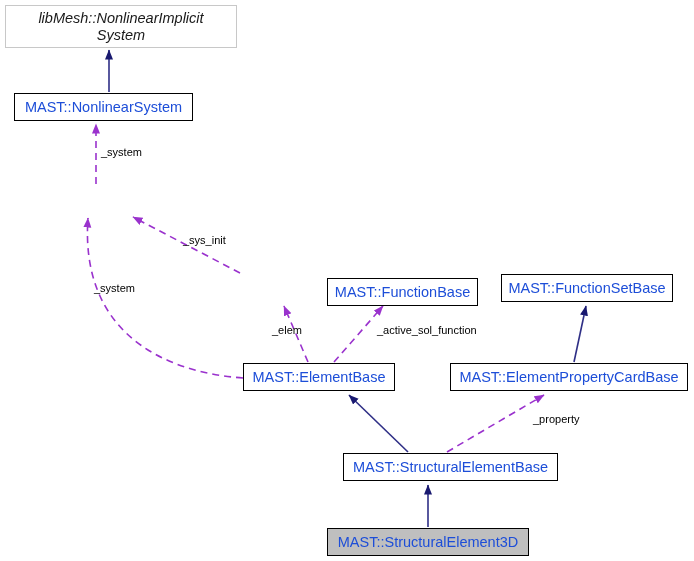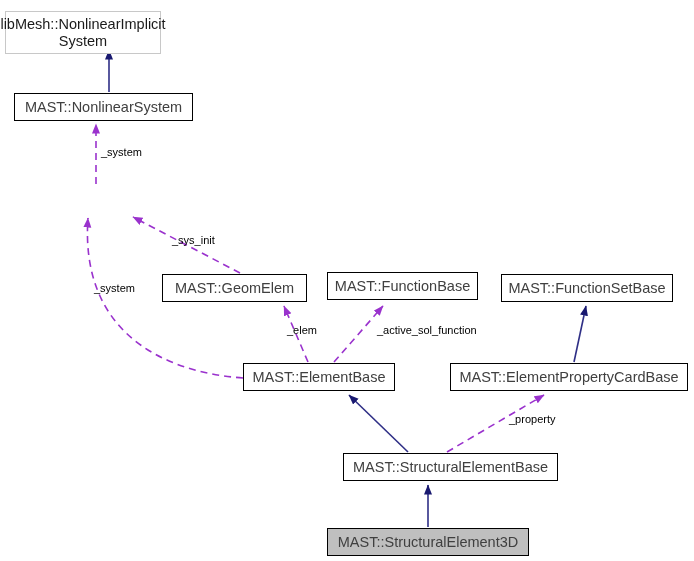--- a/index.html
+++ b/index.html
@@ -25,21 +25,21 @@
   }
   .node {
     position: absolute;
     box-sizing: border-box;
     display: flex;
     align-items: center;
     justify-content: center;
     text-align: center;
     background: #ffffff;
     border: 1px solid #000000;
-    color: #404040;
+    color: #1d4ed8;
     font-size: 14.5px;
     line-height: 17px;
     white-space: pre-line;
     z-index: 2;
   }
   .node.external {
     border: 1px solid #c8c8c8;
     color: #1a1a1a;
   }
   .node.highlight {
@@ -105,45 +105,44 @@
 
     <g>
       <line x1="447" y1="452" x2="544" y2="395" stroke="#9a32cd" stroke-width="1.6" stroke-dasharray="7,5" marker-end="url(#arrow-assoc)"></line>
     </g>
 
     <g>
       <line x1="428" y1="527" x2="428" y2="485" stroke="#2f2f86" stroke-width="1.6" marker-end="url(#arrow-inherit)"></line>
     </g>
   </svg>
 
-  <div class="node external" style="left:5px; top:11px; width:156px; height:43px;">libMesh::NonlinearImplicit
+  <div class="node external" style="left:5px; top:5px; width:232px; height:43px;font-style:italic;">libMesh::NonlinearImplicit
 System</div>
 
   <div class="node" style="left:14px; top:93px; width:179px; height:28px;">MAST::NonlinearSystem</div>
 
 
-  <div class="node" style="left:162px; top:274px; width:145px; height:28px;">MAST::GeomElem</div>
 
-  <div class="node" style="left:327px; top:272px; width:151px; height:28px;">MAST::FunctionBase</div>
+  <div class="node" style="left:327px; top:278px; width:151px; height:28px;">MAST::FunctionBase</div>
 
   <div class="node" style="left:501px; top:274px; width:172px; height:28px;">MAST::FunctionSetBase</div>
 
   <div class="node" style="left:450px; top:363px; width:238px; height:28px;">MAST::ElementPropertyCardBase</div>
 
   <div class="node" style="left:243px; top:363px; width:152px; height:28px;">MAST::ElementBase</div>
 
   <div class="node" style="left:320px; top:453px; width:215px; height:28px;margin-left:23px;">MAST::StructuralElementBase</div>
 
   <div class="node highlight" style="left:327px; top:528px; width:202px; height:28px;">MAST::StructuralElement3D</div>
 
   <div class="edge-label" style="left:101px; top:144px;">_system</div>
 
-  <div class="edge-label" style="left:172px; top:232px;">_sys_init</div>
+  <div class="edge-label" style="left:183px; top:232px;">_sys_init</div>
 
   <div class="edge-label" style="left:94px; top:280px;">_system</div>
 
-  <div class="edge-label" style="left:287px; top:322px;">_elem</div>
+  <div class="edge-label" style="left:272px; top:322px;">_elem</div>
 
   <div class="edge-label" style="left:367px; top:322px;margin-left:10px;">_active_sol_function</div>
 
-  <div class="edge-label" style="left:509px; top:411px;">_property</div>
+  <div class="edge-label" style="left:533px; top:411px;">_property</div>
 
 </div>
 
 </body></html>

